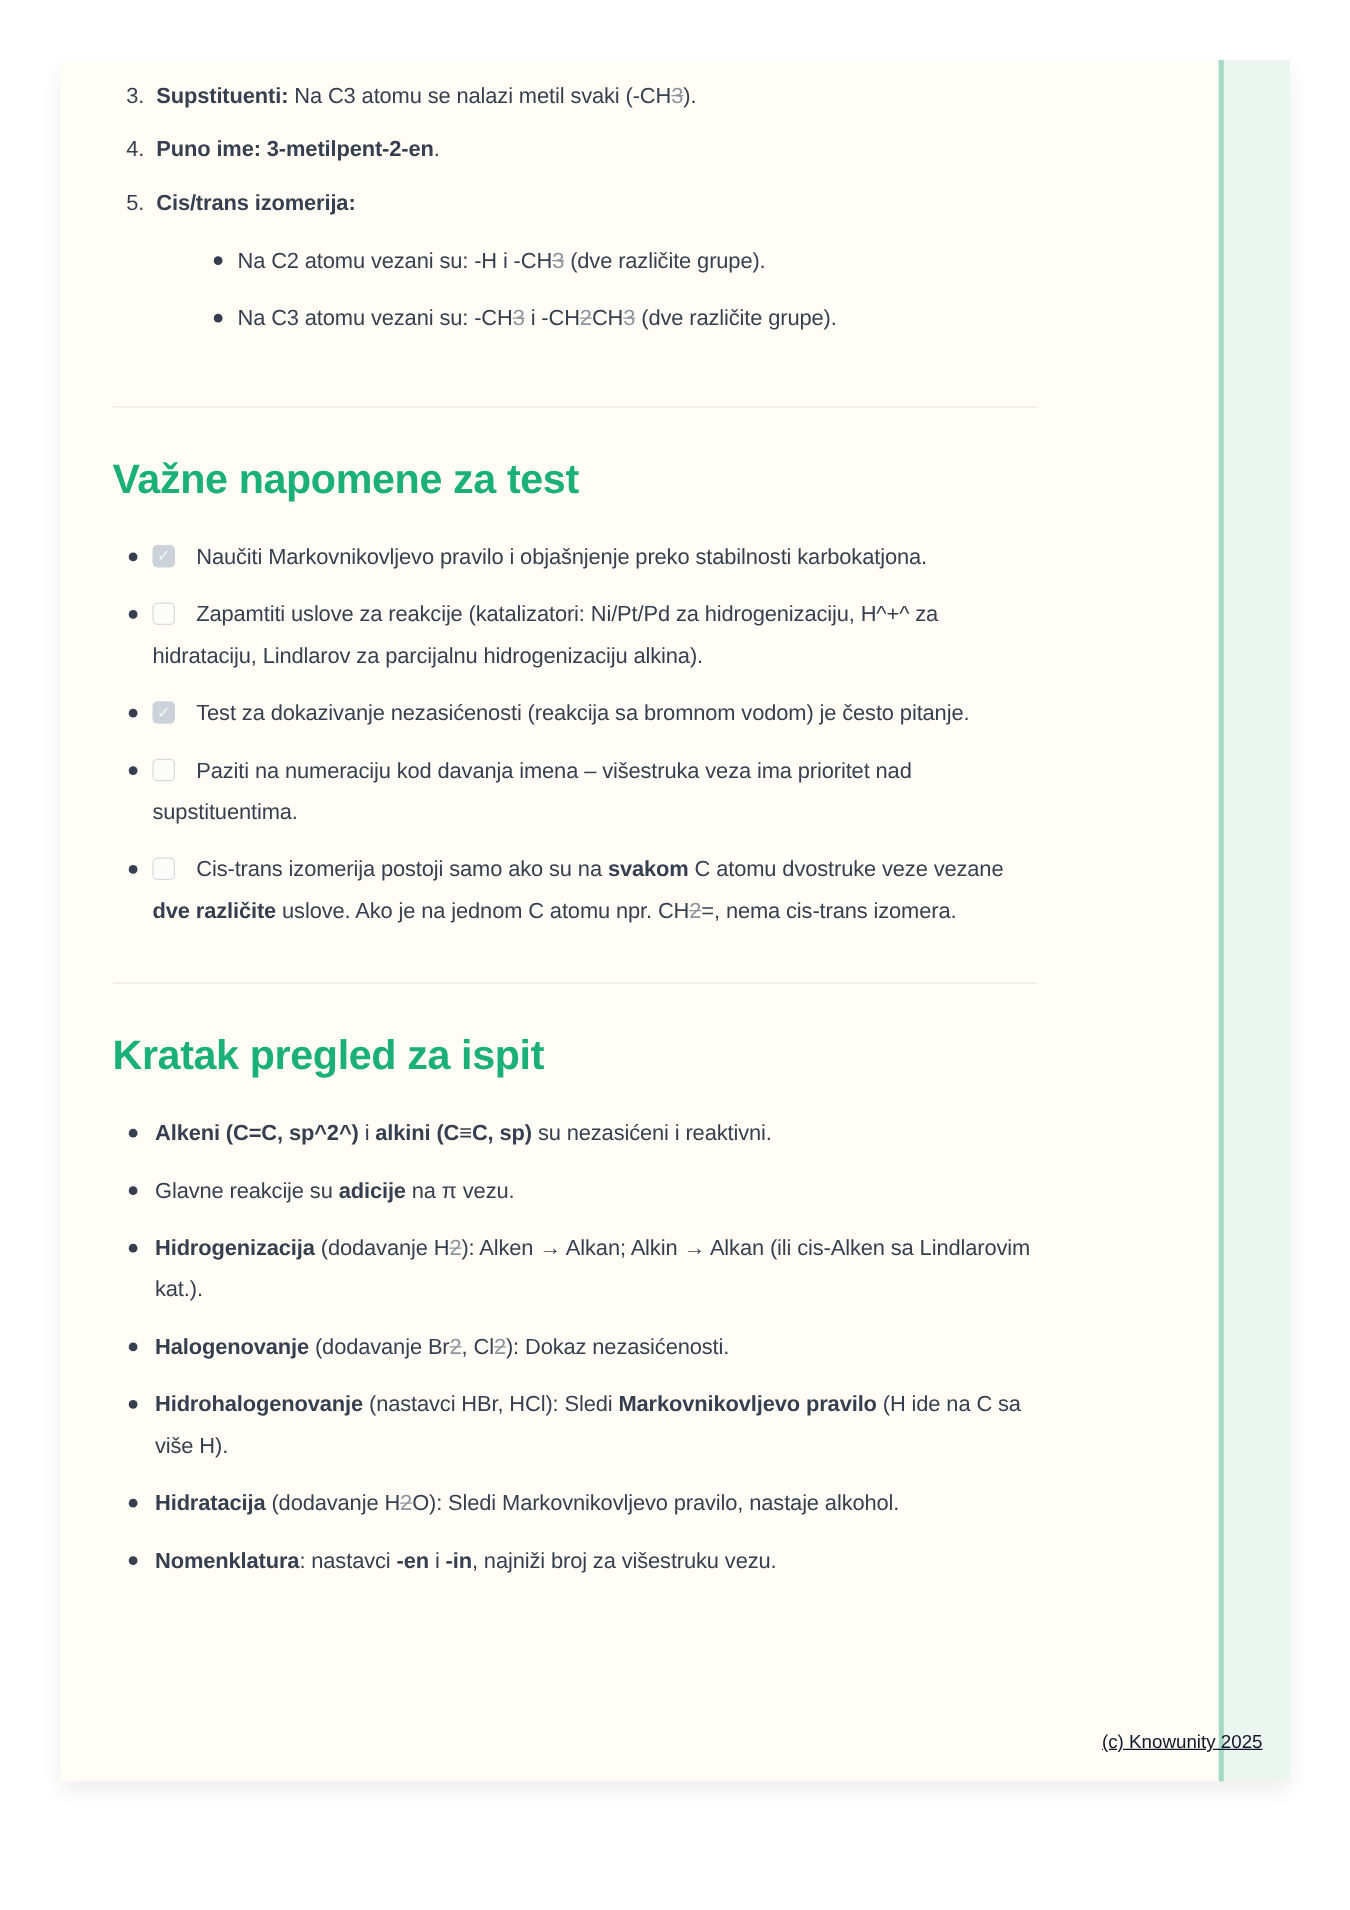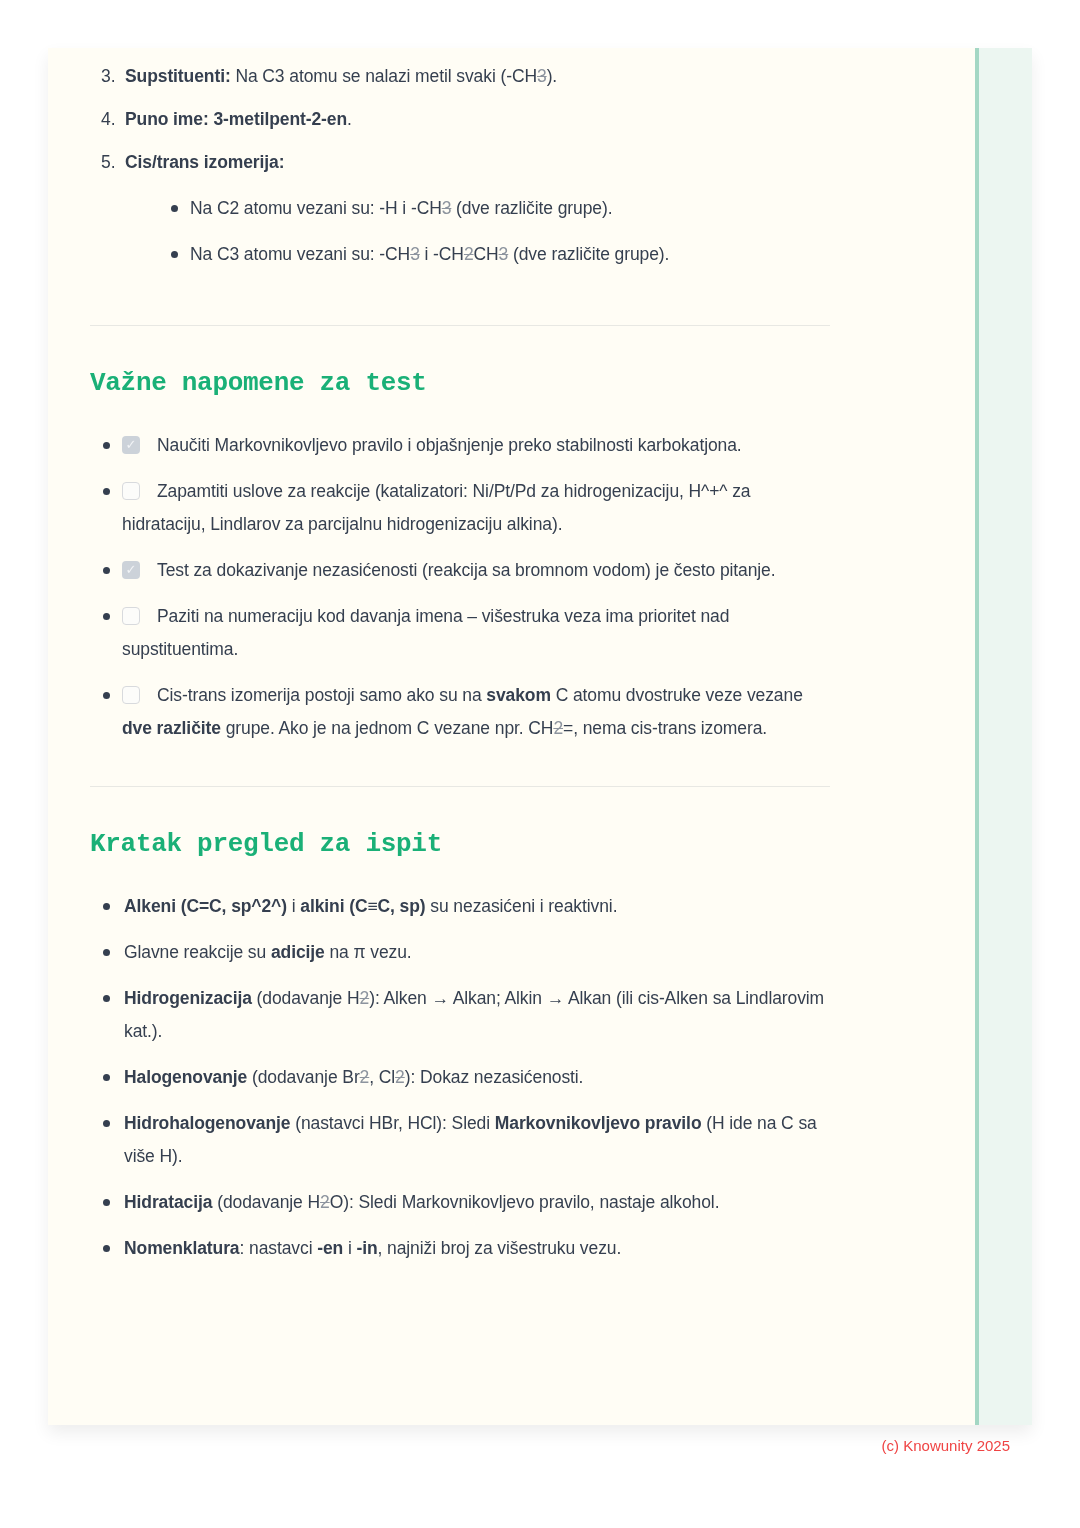--- a/index.html
+++ b/index.html
@@ -52,26 +52,25 @@
     width: 7px; height: 7px; border-radius: 50%;
     background: #353f4f;
   }
   hr.divider {
     border: none;
     border-top: 1px solid #e8e8e3;
     margin: 41px 0 0 0;
   }
   h2.section-title {
     margin: 40px 0 29px 0;
-    font-size: 26px;
+    font-size: 33px;
     line-height: 34px;
     font-weight: 700;
     letter-spacing: -0.3px;
     color: var(--accent-green, #1ab077);
-    font-family: Liberation Mono, monospace;
   }
   .check-list, .bullet-list { margin: 0; padding: 0; list-style: none; }
   .check-item, .bullet-item { position: relative; margin-bottom: 13px; }
   .check-item { padding-left: 32px; }
   .bullet-item { padding-left: 34px; }
   .check-item::before, .bullet-item::before {
     content: "";
     position: absolute; left: 13px; top: 13px;
     width: 7px; height: 7px; border-radius: 50%;
     background: #353f4f;
@@ -95,24 +94,25 @@
     position: absolute;
     left: 0; top: 0; width: 18px; height: 18px;
     line-height: 18px;
     text-align: center;
     font-size: 13px;
     font-weight: 700;
     color: #f2f4f6;
   }
   .footer {
     position: absolute;
-    top: 1436px; right: 70px;
+    top: 1384px; right: 70px;
     font-size: 15px;
     line-height: 20px;
-    color: #ef4444;
+    color: #0f172a;
+    text-decoration: underline;
   }
 </style>
 </head>
 <body>
 
 <div class="card">
   <div class="side-panel"></div>
 
   <div class="content">
 
@@ -136,21 +136,21 @@
 
     <hr class="divider">
 
     <h2 class="section-title">Važne napomene za test</h2>
 
     <ul class="check-list" id="notes-list">
         <li class="check-item"><span class="checkbox checked"></span><span>Naučiti Markovnikovljevo pravilo i objašnjenje preko stabilnosti karbokatjona.</span></li>
         <li class="check-item"><span class="checkbox unchecked"></span><span>Zapamtiti uslove za reakcije (katalizatori: Ni/Pt/Pd za hidrogenizaciju, H^+^ za hidrataciju, Lindlarov za parcijalnu hidrogenizaciju alkina).</span></li>
         <li class="check-item"><span class="checkbox checked"></span><span>Test za dokazivanje nezasićenosti (reakcija sa bromnom vodom) je često pitanje.</span></li>
         <li class="check-item"><span class="checkbox unchecked"></span><span>Paziti na numeraciju kod davanja imena – višestruka veza ima prioritet nad supstituentima.</span></li>
-        <li class="check-item"><span class="checkbox unchecked"></span><span>Cis-trans izomerija postoji samo ako su na </span><span class="b">svakom</span><span> C atomu dvostruke veze vezane </span><span class="b">dve različite</span><span> grupe. Ako je na jednom C vezane npr. CH</span><span class="sub">2</span><span>=, nema cis-trans izomera.</span></li>
+        <li class="check-item"><span class="checkbox unchecked"></span><span>Cis-trans izomerija postoji samo ako su na </span><span class="b">svakom</span><span> C atomu dvostruke veze vezane </span><span class="b">dve različite</span><span> uslove. Ako je na jednom C atomu npr. CH</span><span class="sub">2</span><span>=, nema cis-trans izomera.</span></li>
       </ul>
 
     <hr class="divider">
 
     <h2 class="section-title">Kratak pregled za ispit</h2>
 
     <ul class="bullet-list" id="summary-list">
         <li class="bullet-item"><span class="b">Alkeni (C=C, sp^2^)</span><span> i </span><span class="b">alkini (C≡C, sp)</span><span> su nezasićeni i reaktivni.</span></li>
         <li class="bullet-item"><span>Glavne reakcije su </span><span class="b">adicije</span><span> na π vezu.</span></li>
         <li class="bullet-item"><span class="b">Hidrogenizacija</span><span> (dodavanje H</span><span class="sub">2</span><span>): Alken → Alkan; Alkin → Alkan (ili cis-Alken sa Lindlarovim kat.).</span></li>

